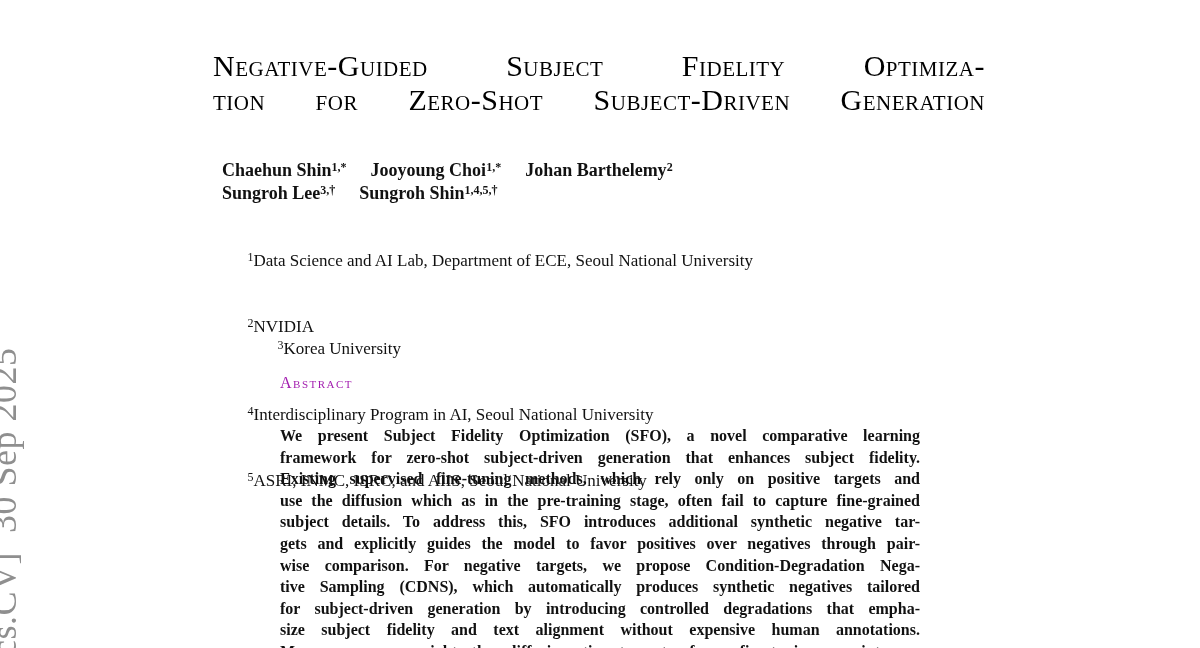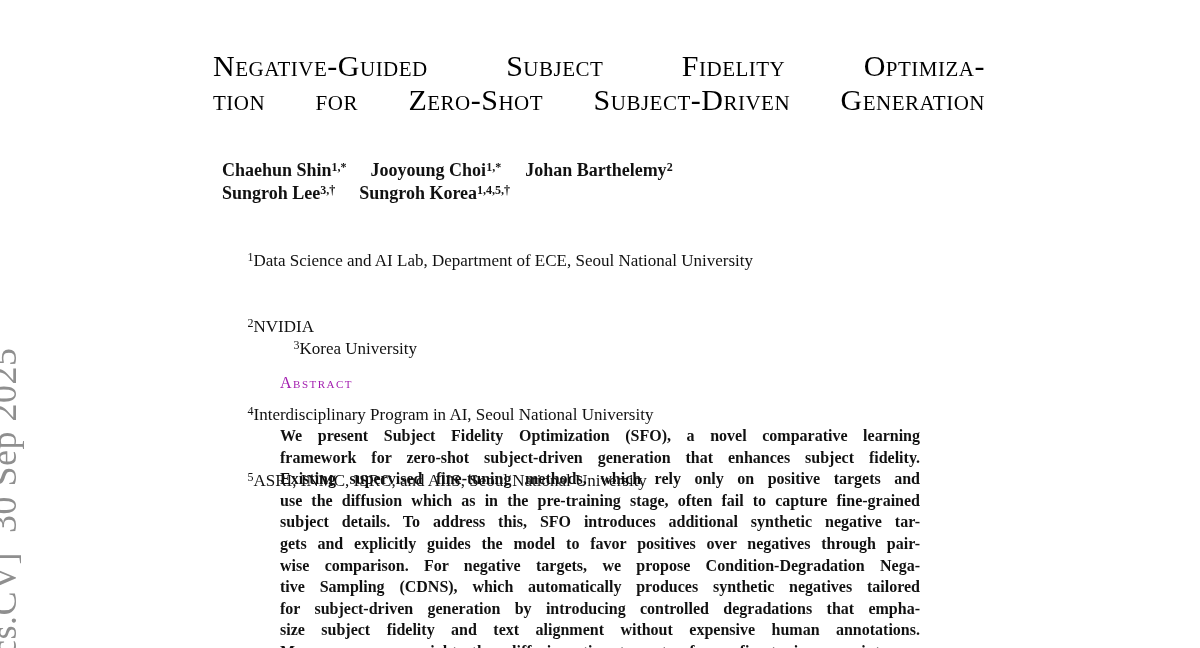--- a/index.html
+++ b/index.html
@@ -52,21 +52,21 @@
     line-height: 0;
   }
 
   .affiliations {
     position: absolute;
     left: 222px; top: 228px;
     font-size: 17px;
     line-height: 22px;
   }
   .affil-line { white-space: pre; }
-  .affil-seg + .affil-seg { margin-left: 46px; }
+  .affil-seg + .affil-seg { margin-left: 30px; }
 
   .abstract-heading {
     position: absolute;
     left: 280px; top: 374px; width: 640px;
     text-align: left;
     font-variant: small-caps;
     font-size: 16px;
     letter-spacing: 1.5px;
     color: #a21caf;
   }
@@ -93,21 +93,21 @@
   </div>
 
   <div class="authors">
     <div class="author-row">
       <span class="author"><span>Chaehun Shin</span><span class="sup">1,*</span></span>
       <span class="author"><span>Jooyoung Choi</span><span class="sup">1,*</span></span>
       <span class="author"><span>Johan Barthelemy</span><span class="sup">2</span></span>
     </div>
     <div class="author-row">
       <span class="author"><span>Sungroh Lee</span><span class="sup">3,†</span></span>
-      <span class="author"><span>Sungroh Korea</span><span class="sup">1,4,5,†</span></span>
+      <span class="author"><span>Sungroh Shin</span><span class="sup">1,4,5,†</span></span>
     </div>
   </div>
 
   <div class="affiliations">
     <div class="affil-line">
       <span class="affil-seg"><span class="sup">1</span><span>Data Science and AI Lab, Department of ECE, Seoul National University</span></span>
     </div>
     <div class="affil-line">
       <span class="affil-seg"><span class="sup">2</span><span>NVIDIA</span></span>
       <span class="affil-seg"><span class="sup">3</span><span>Korea University</span></span>

